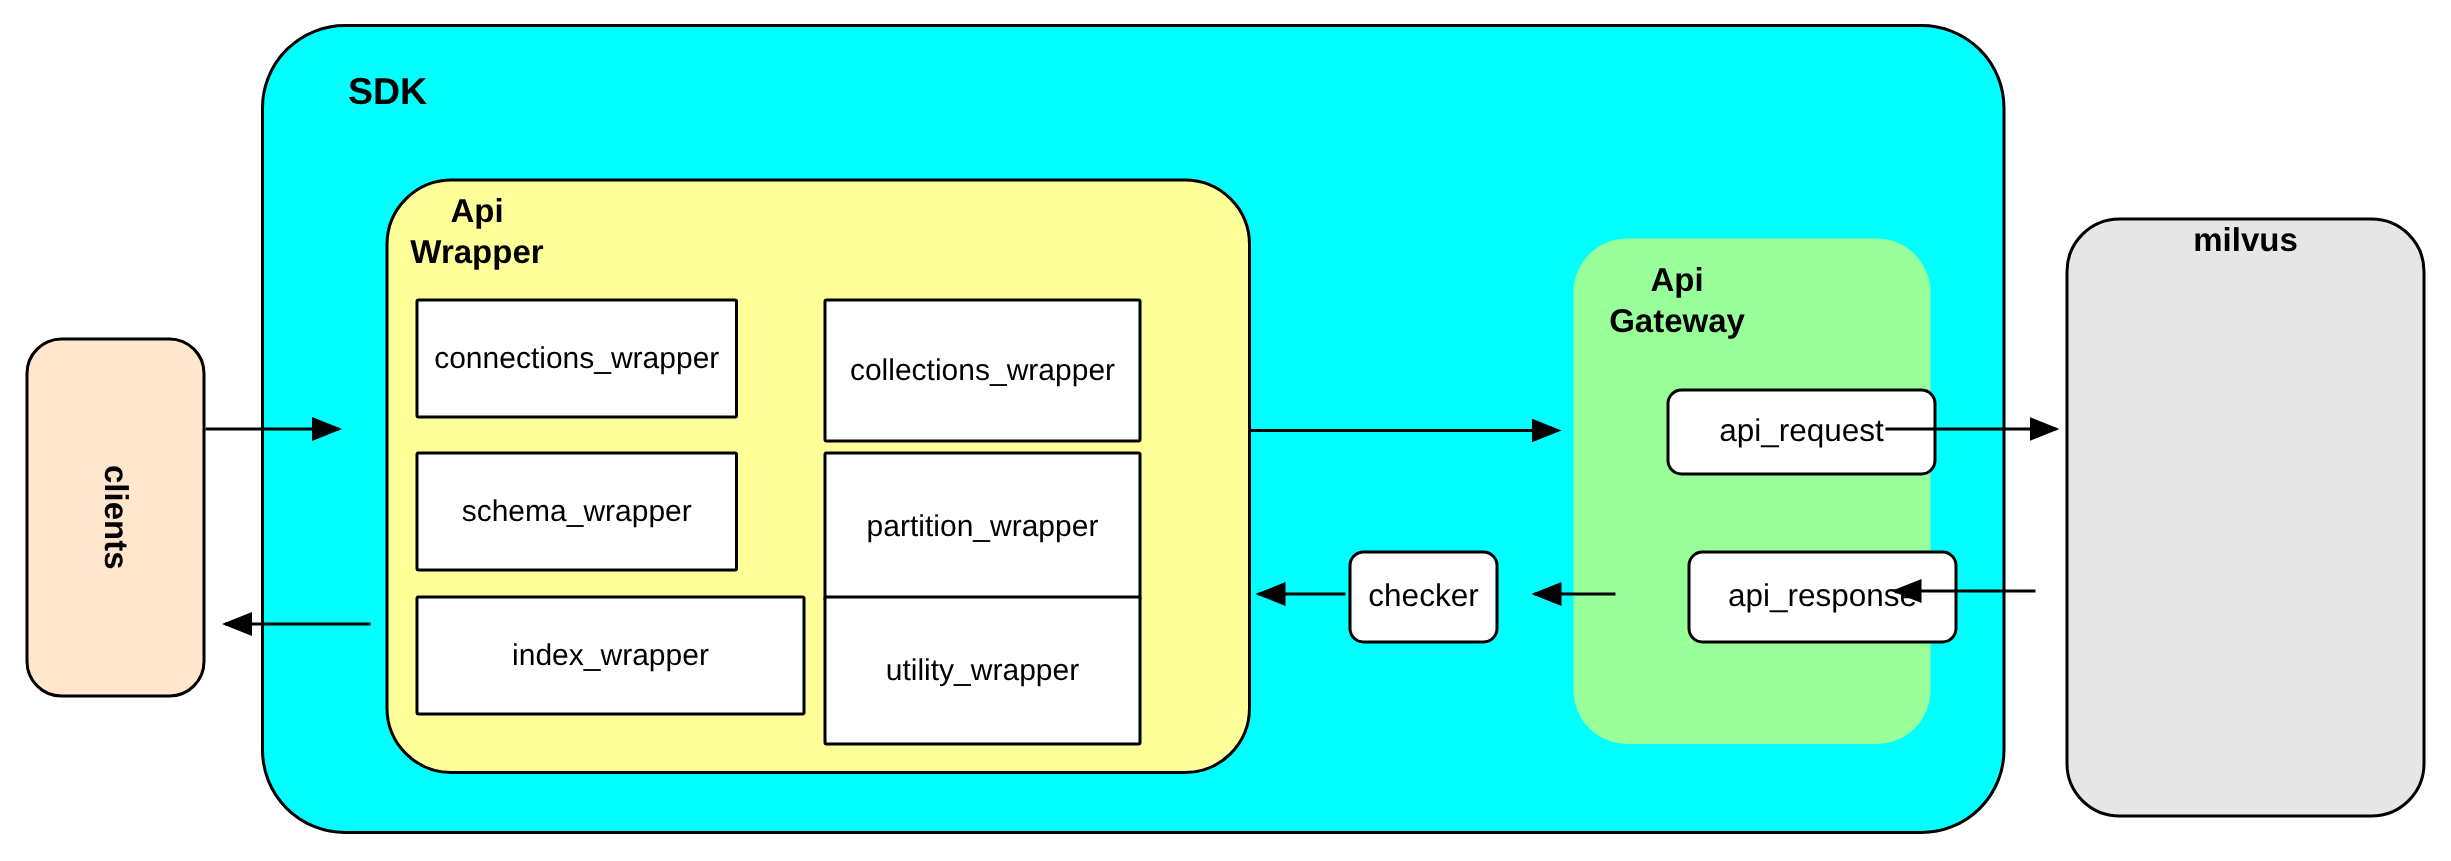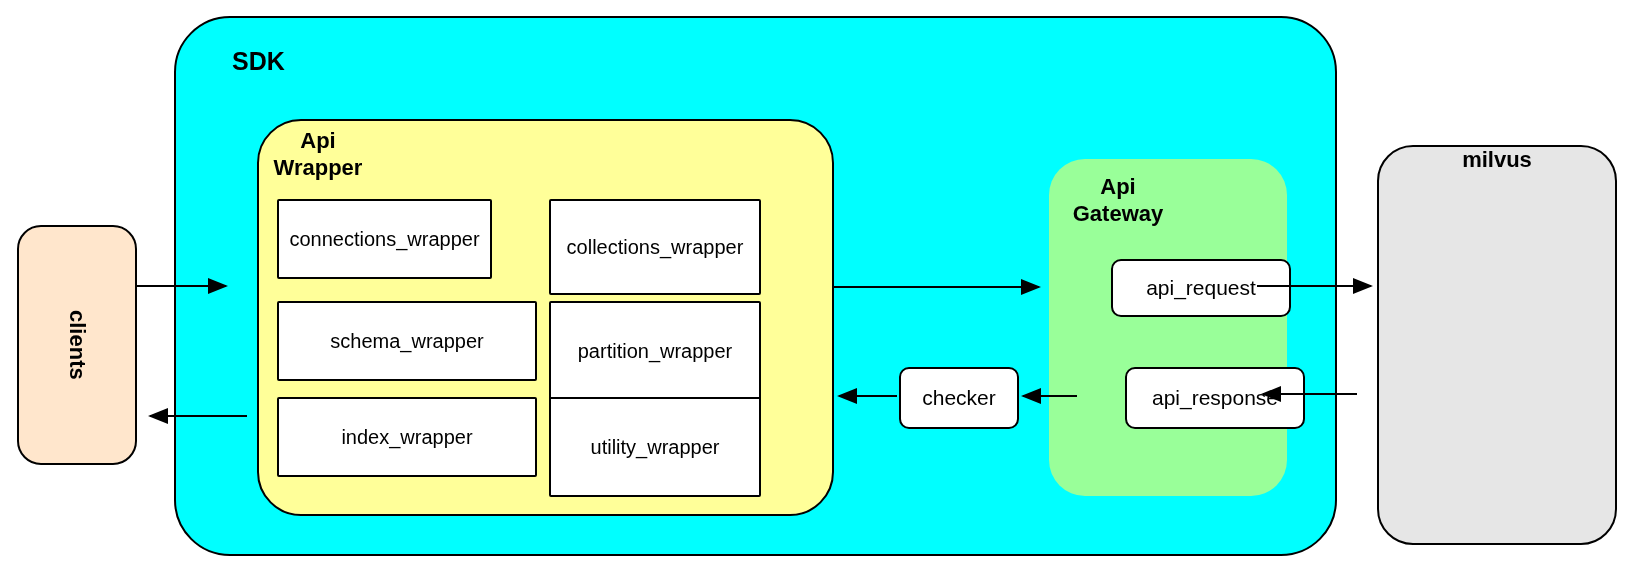--- a/index.html
+++ b/index.html
@@ -71,28 +71,28 @@
     background: #ffffff;
     border-radius: 2px;
     display: flex; align-items: center; justify-content: center;
   }
   .module .label {
     font-size: 20px;
     white-space: nowrap;
   }
   .m0 { left: 18px;  top: 78px;  width: 215px; height: 80px; }
   .m1 { left: 290px; top: 78px;  width: 212px; height: 96px; }
-  .m2 { left: 18px;  top: 180px; width: 260px; height: 80px; }
+  .m2 { left: 18px;  top: 180px; width: 215px; height: 80px; }
   .m3 { left: 290px; top: 180px; width: 212px; height: 100px; justify-content: center; }
   .m4 { left: 18px;  top: 276px; width: 260px; height: 80px; }
   .m5 { left: 290px; top: 276px; width: 212px; height: 100px; }
 
   
   .checker {
-    left: 723px; top: 349px; width: 120px; height: 62px;
+    left: 723px; top: 349px; width: 100px; height: 62px;
     background: #ffffff;
     border-radius: 10px;
     display: flex; align-items: center; justify-content: center;
   }
   .checker .label { font-size: 21px; }
 
   
   .api-gateway {
     left: 873px; top: 141px; width: 238px; height: 337px;
     background: #99FF99;

